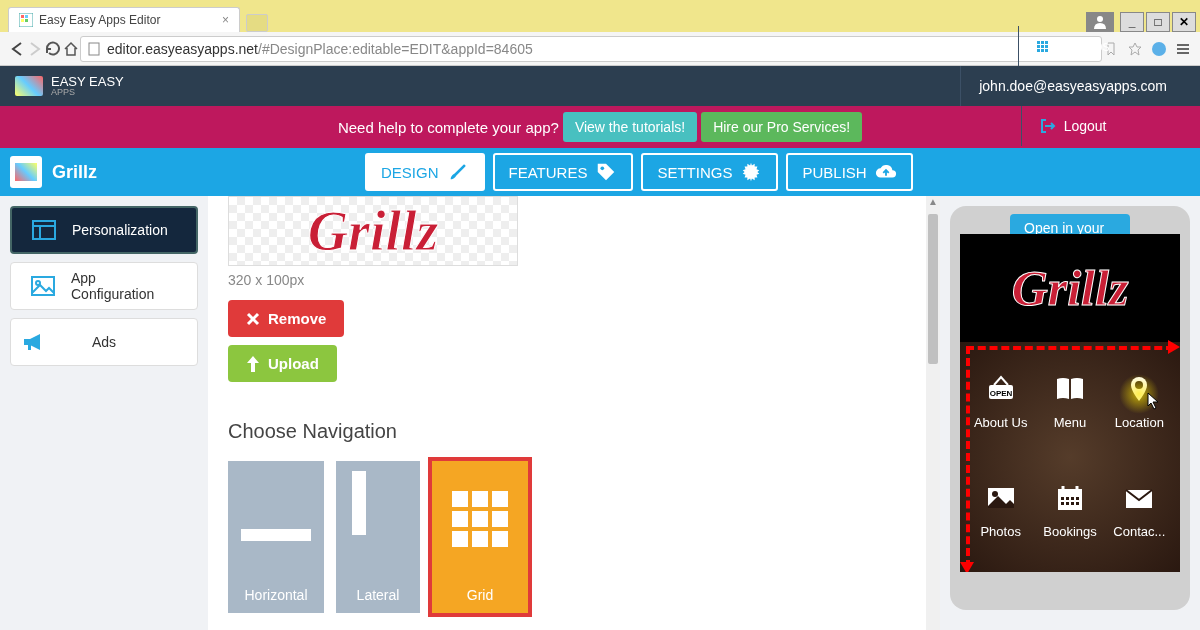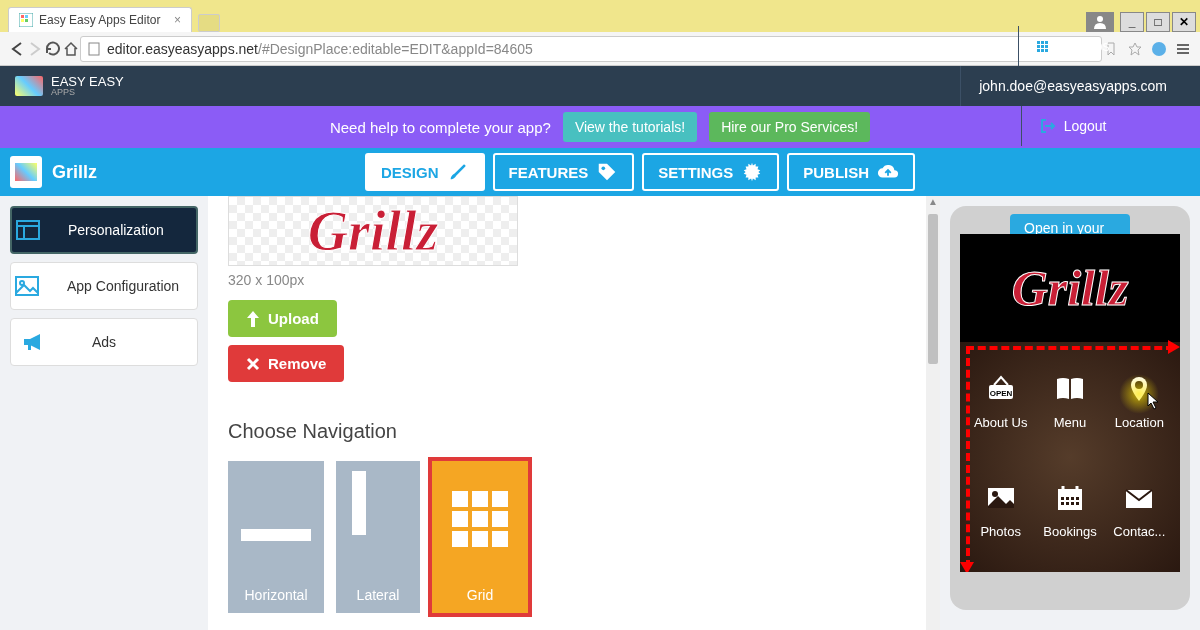--- a/index.html
+++ b/index.html
@@ -1,21 +1,21 @@
 <!DOCTYPE html>
 <html><head>
 <meta charset="utf-8">
 <style>
 * { margin: 0; padding: 0; box-sizing: border-box; font-family: Arial, sans-serif; }
 body { width: 1200px; height: 630px; overflow: hidden; background: #fff; }
 
 
 .browser-top { background: #f0e68c; height: 32px; display: flex; align-items: flex-end; }
 .tab-bar { display: flex; align-items: flex-end; padding-left: 8px; flex: 1; }
-.tab { background: #fff; border: 1px solid #ccc; border-bottom: none; border-radius: 3px 3px 0 0; padding: 5px 10px; display: flex; align-items: flex-end; font-size: 12px; color: #444; width: 184px; }
+.tab { background: #fff; border: 1px solid #ccc; border-bottom: none; border-radius: 3px 3px 0 0; padding: 5px 10px; display: flex; align-items: flex-end; font-size: 12px; color: #444; width: 232px; }
 .tab-favicon { width: 14px; height: 14px; margin-right: 6px; display: inline-block; }
 .tab-close { margin-left: auto; color: #888; cursor: pointer; }
 .new-tab { width: 22px; height: 18px; background: #e5dc83; margin-left: 6px; border-radius: 2px; border:1px solid #ccc; }
 .win-controls { display: flex; gap: 2px; padding: 2px 4px 0 0; }
 .win-btn { width: 24px; height: 20px; background: #ddd; border: 1px solid #888; display:flex; align-items:center; justify-content:center; font-size:12px; font-weight:bold; }
 .user-chip { width: 28px; height: 20px; background: #888; margin-right: 4px; display:flex; align-items:center; justify-content:center; color:#fff; font-size:12px; }
 
 .browser-nav { height: 34px; background: #f5f5f5; border-bottom: 1px solid #ccc; display: flex; align-items: center; padding: 0 8px; gap: 0; }
 .nav-icon { width: 18px; height: 18px; color: #666; display:flex; align-items:center; justify-content:center; }
 .nav-icon.disabled { color: #bbb; }
@@ -29,37 +29,37 @@
 .app-logo { display: flex; align-items: center; gap: 8px; }
 .logo-box { width: 28px; height: 20px; background: linear-gradient(45deg,#ff6,#6cf,#f66); border-radius:2px; display:inline-block; }
 .app-logo-text { font-size: 13px; line-height: 1; }
 .app-logo-text small { display: block; font-size: 9px; color: #aaa; }
 .app-header-right { margin-left: auto; display: flex; align-items: center; gap: 0; flex-direction: column; }
 .app-header-right .hitem { padding: 0 18px; border-left: 1px solid #3c5066; height: 40px; display: flex; align-items: center; font-size: 14px; gap: 8px; }
 .grid-icon-small { display: grid; grid-template-columns: repeat(3, 3px); grid-template-rows: repeat(3, 3px); gap: 1px; }
 .grid-icon-small span { background: #2aa9e0; }
 
 
-.help-bar { height: 42px; background: #8b5cf6; color: #fff; display: flex; align-items: center; justify-content: center; gap: 12px; font-size: 15px; }
+.help-bar { height: 42px; background: #be185d; color: #fff; display: flex; align-items: center; justify-content: center; gap: 4px; font-size: 15px; }
 .btn-teal { background: #48c0c0; color: #fff; padding: 7px 12px; border-radius: 3px; font-size: 14px; }
 .btn-green { background: #5cb85c; color: #fff; padding: 7px 12px; border-radius: 3px; font-size: 14px; }
 
 
 .blue-nav { height: 48px; background: #1ca6e4; display: flex; align-items: center; padding: 0 10px; gap: 8px; }
 .app-name-box { display: flex; align-items: center; gap: 10px; color: #fff; font-size: 18px; font-weight: bold; margin-right: 260px; }
 .app-name-icon { width: 32px; height: 32px; background: #fff; border-radius: 3px; display:flex; align-items:center; justify-content:center; }
 .app-name-icon .inner { width: 22px; height: 18px; background: linear-gradient(45deg,#f66,#6cf,#ff6); }
-.nav-btn { border: 2px solid #fff; border-radius: 3px; color: #fff; padding: 6px 14px; font-weight: bold; font-size: 15px; display: flex; align-items: center; gap: 8px; }
+.nav-btn { border: 2px solid #fff; border-radius: 3px; color: #fff; padding: 6px 14px; font-weight: normal; font-size: 15px; display: flex; align-items: center; gap: 8px; }
 .nav-btn.active { background: #fff; color: #1ca6e4; }
 .nav-btn .icon { width: 22px; height: 22px; }
 
 
 .main { display: flex; height: 434px; background: #f0f2f5; }
 .sidebar { width: 208px; padding: 10px; }
-.side-item { background: #fff; border: 1px solid #ddd; border-radius: 4px; height: 48px; display: flex; align-items: center; padding: 0 4px; gap: 28px; margin-bottom: 8px; font-size: 14px; color: #333; }
+.side-item { background: #fff; border: 1px solid #ddd; border-radius: 4px; height: 48px; display: flex; align-items: center; padding: 0 20px; gap: 16px; margin-bottom: 8px; font-size: 14px; color: #333; }
 .side-item.active { background: #14273d; color: #fff; border: 2px solid #466; }
 .side-icon { width: 24px; height: 20px; display:flex; align-items:center; justify-content:center; }
 
 .content { flex: 1; background: #fff; padding: 0 20px 10px 20px; position: relative; overflow: hidden; }
 .scrollbar-track { position: absolute; right: 0; top: 0; width: 14px; height: 100%; background: #f0f0f0; }
 .scrollbar-thumb { width: 10px; height: 150px; background: #c0c0c0; margin: 4px auto 0; border-radius: 2px; }
 .scrollbar-up { width: 14px; height: 14px; color:#888; text-align:center; font-size:10px; }
 
 .logo-preview { width: 290px; height: 70px; border: 1px solid #ddd; background: repeating-conic-gradient(#eee 0 25%, #fff 0 50%) 0 0/16px 16px; display:flex; align-items:center; justify-content:center; overflow:hidden; }
 .grillz-text { font-family: 'Brush Script MT', cursive; font-size: 56px; color: #c91f36; -webkit-text-stroke: 1px #fff; font-weight: bold; font-style: italic; }
@@ -294,34 +294,34 @@
       <span>Ads</span>
     </div>
   </div>
 
   <div class="content">
     <div class="logo-preview">
       <span class="grillz-text">Grillz</span>
     </div>
     <div class="dim-label">320 x 100px</div>
     <div>
-      <div class="btn btn-upload">
-        <svg width="14" height="16" viewBox="0 0 14 16" fill="#fff">
-            <path d="M7 0 L13 7 H9 V16 H5 V7 H1 Z"></path>
-          </svg>
-        <span>Upload</span>
-      </div>
-    </div>
-    <div>
       <div class="btn btn-remove">
         <svg width="14" height="14" viewBox="0 0 14 14" stroke="#fff" stroke-width="3">
             <line x1="2" y1="2" x2="12" y2="12"></line>
             <line x1="12" y1="2" x2="2" y2="12"></line>
           </svg>
         <span>Remove</span>
+      </div>
+    </div>
+    <div>
+      <div class="btn btn-upload">
+        <svg width="14" height="16" viewBox="0 0 14 16" fill="#fff">
+            <path d="M7 0 L13 7 H9 V16 H5 V7 H1 Z"></path>
+          </svg>
+        <span>Upload</span>
       </div>
     </div>
 
     <div class="section-title">Choose Navigation</div>
 
     <div class="nav-options">
       <div class="nav-opt">
         <div class="opt-visual" style="top:68px;">
             <div class="horiz-bar"></div>
           </div>

